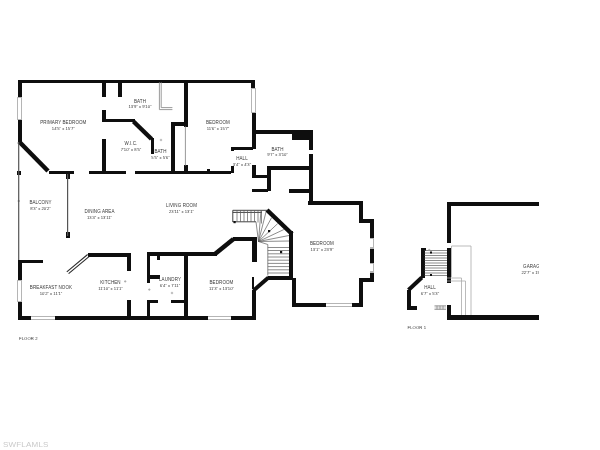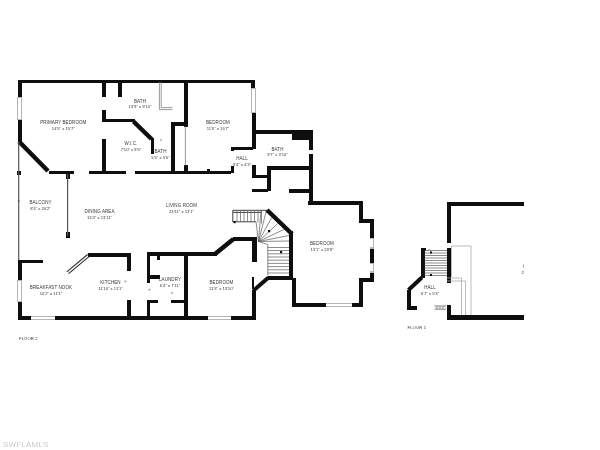--- a/index.html
+++ b/index.html
@@ -1,16 +1,16 @@
 <!DOCTYPE html>
 <html><head>
 <meta charset="utf-8">
 <style>
 html,body{margin:0;padding:0;background:#fff;}
-#page{width:524px;height:450px;position:relative;background:#fff;overflow:hidden;}
+#page{width:524px;height:450px;position:relative;background:#fff;overflow:hidden;padding-left:15px;}
 svg{position:absolute;top:0;left:0;}
 text{font-family:"Liberation Sans",sans-serif;fill:#373737;}
 .rm{font-size:4.5px;letter-spacing:.1px;}
 .dm{font-size:4.2px;letter-spacing:0px;}
 .fl{font-size:4.2px;letter-spacing:.1px;}
 </style>
 </head>
 <body>
 <div id="page">
 <svg width="600" height="450" viewBox="0 0 600 450">

